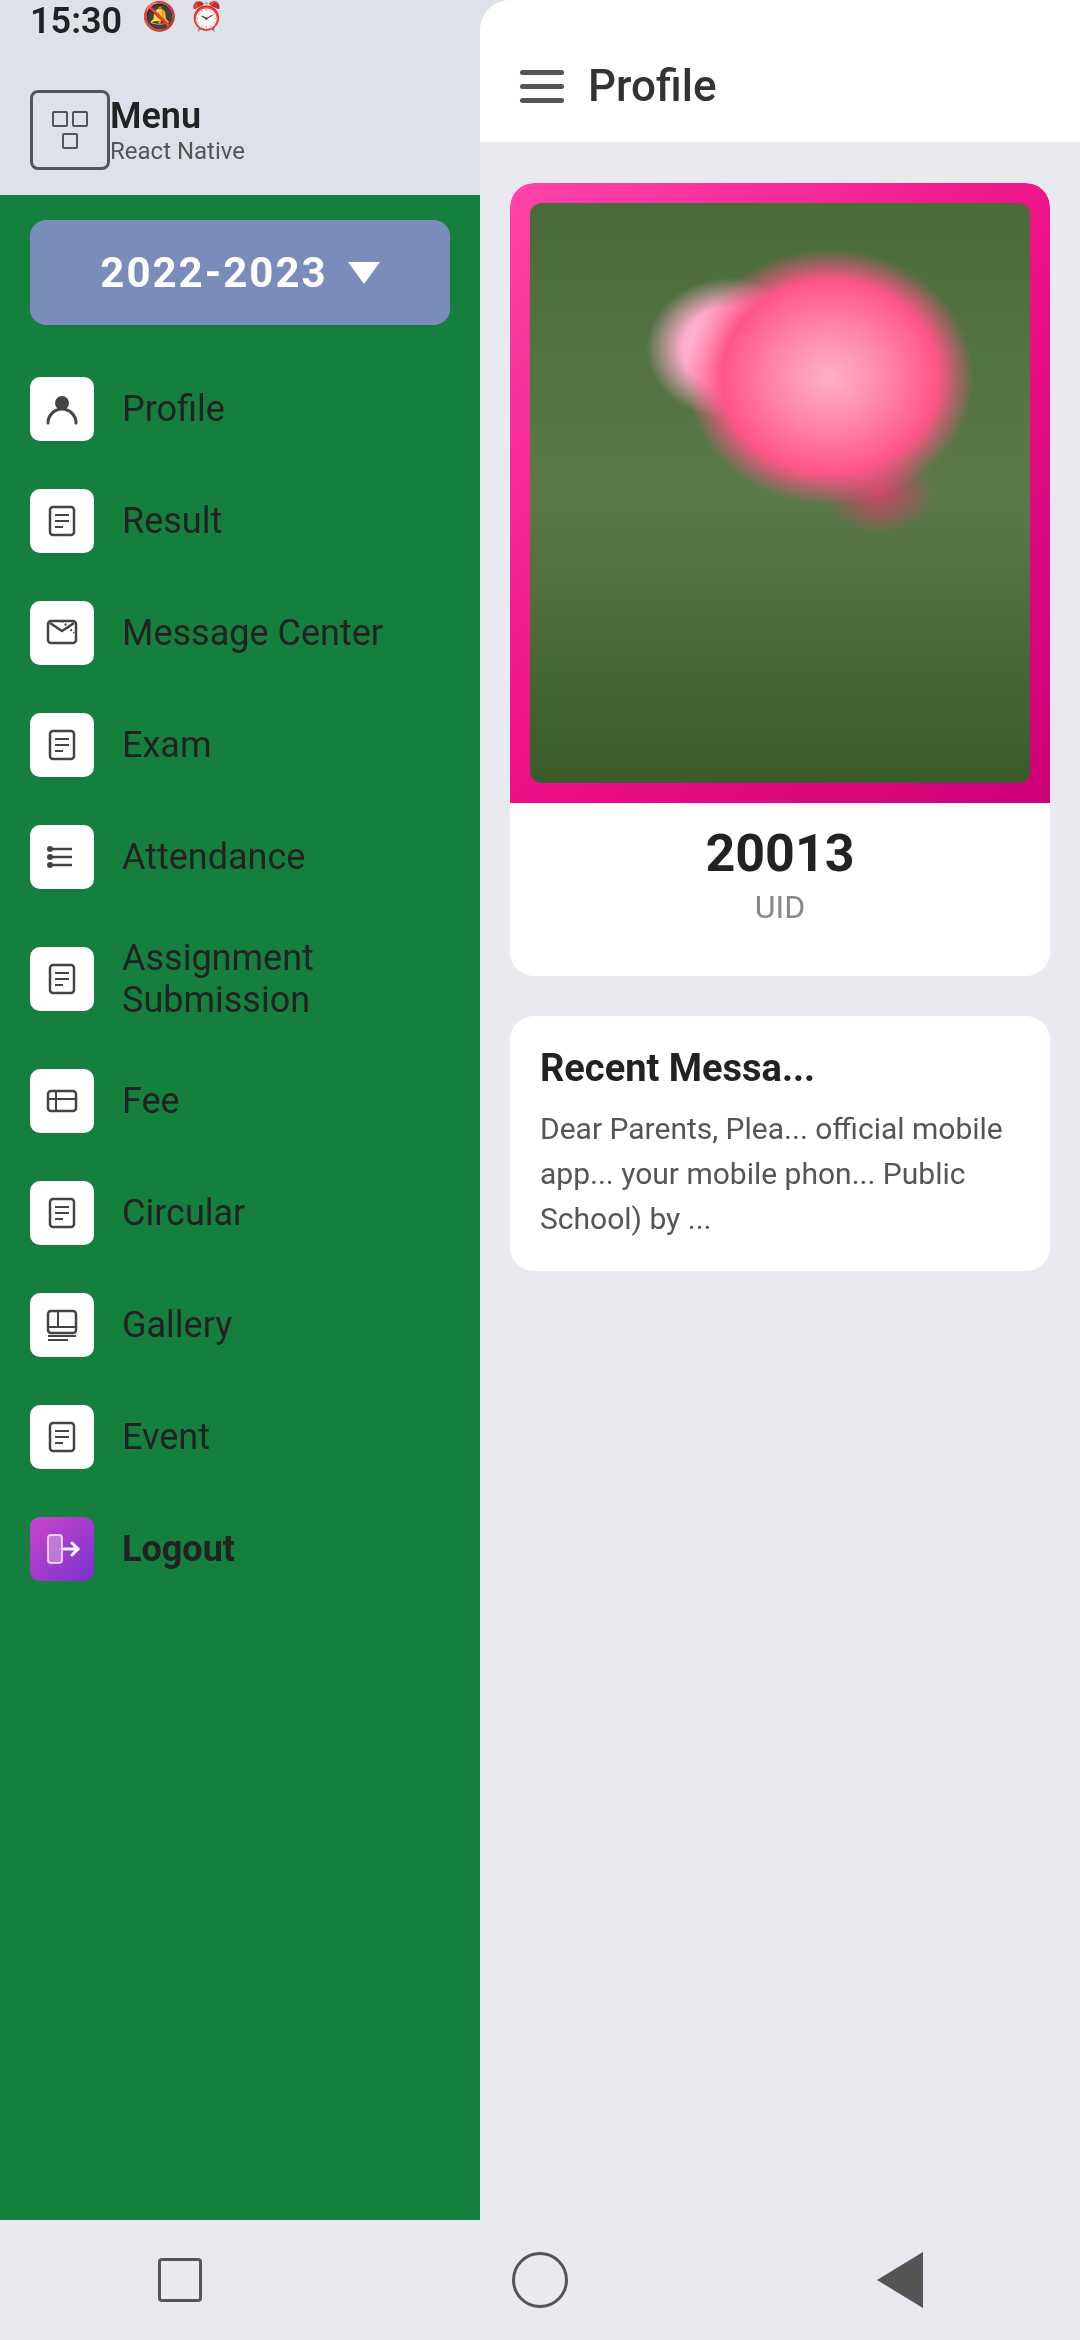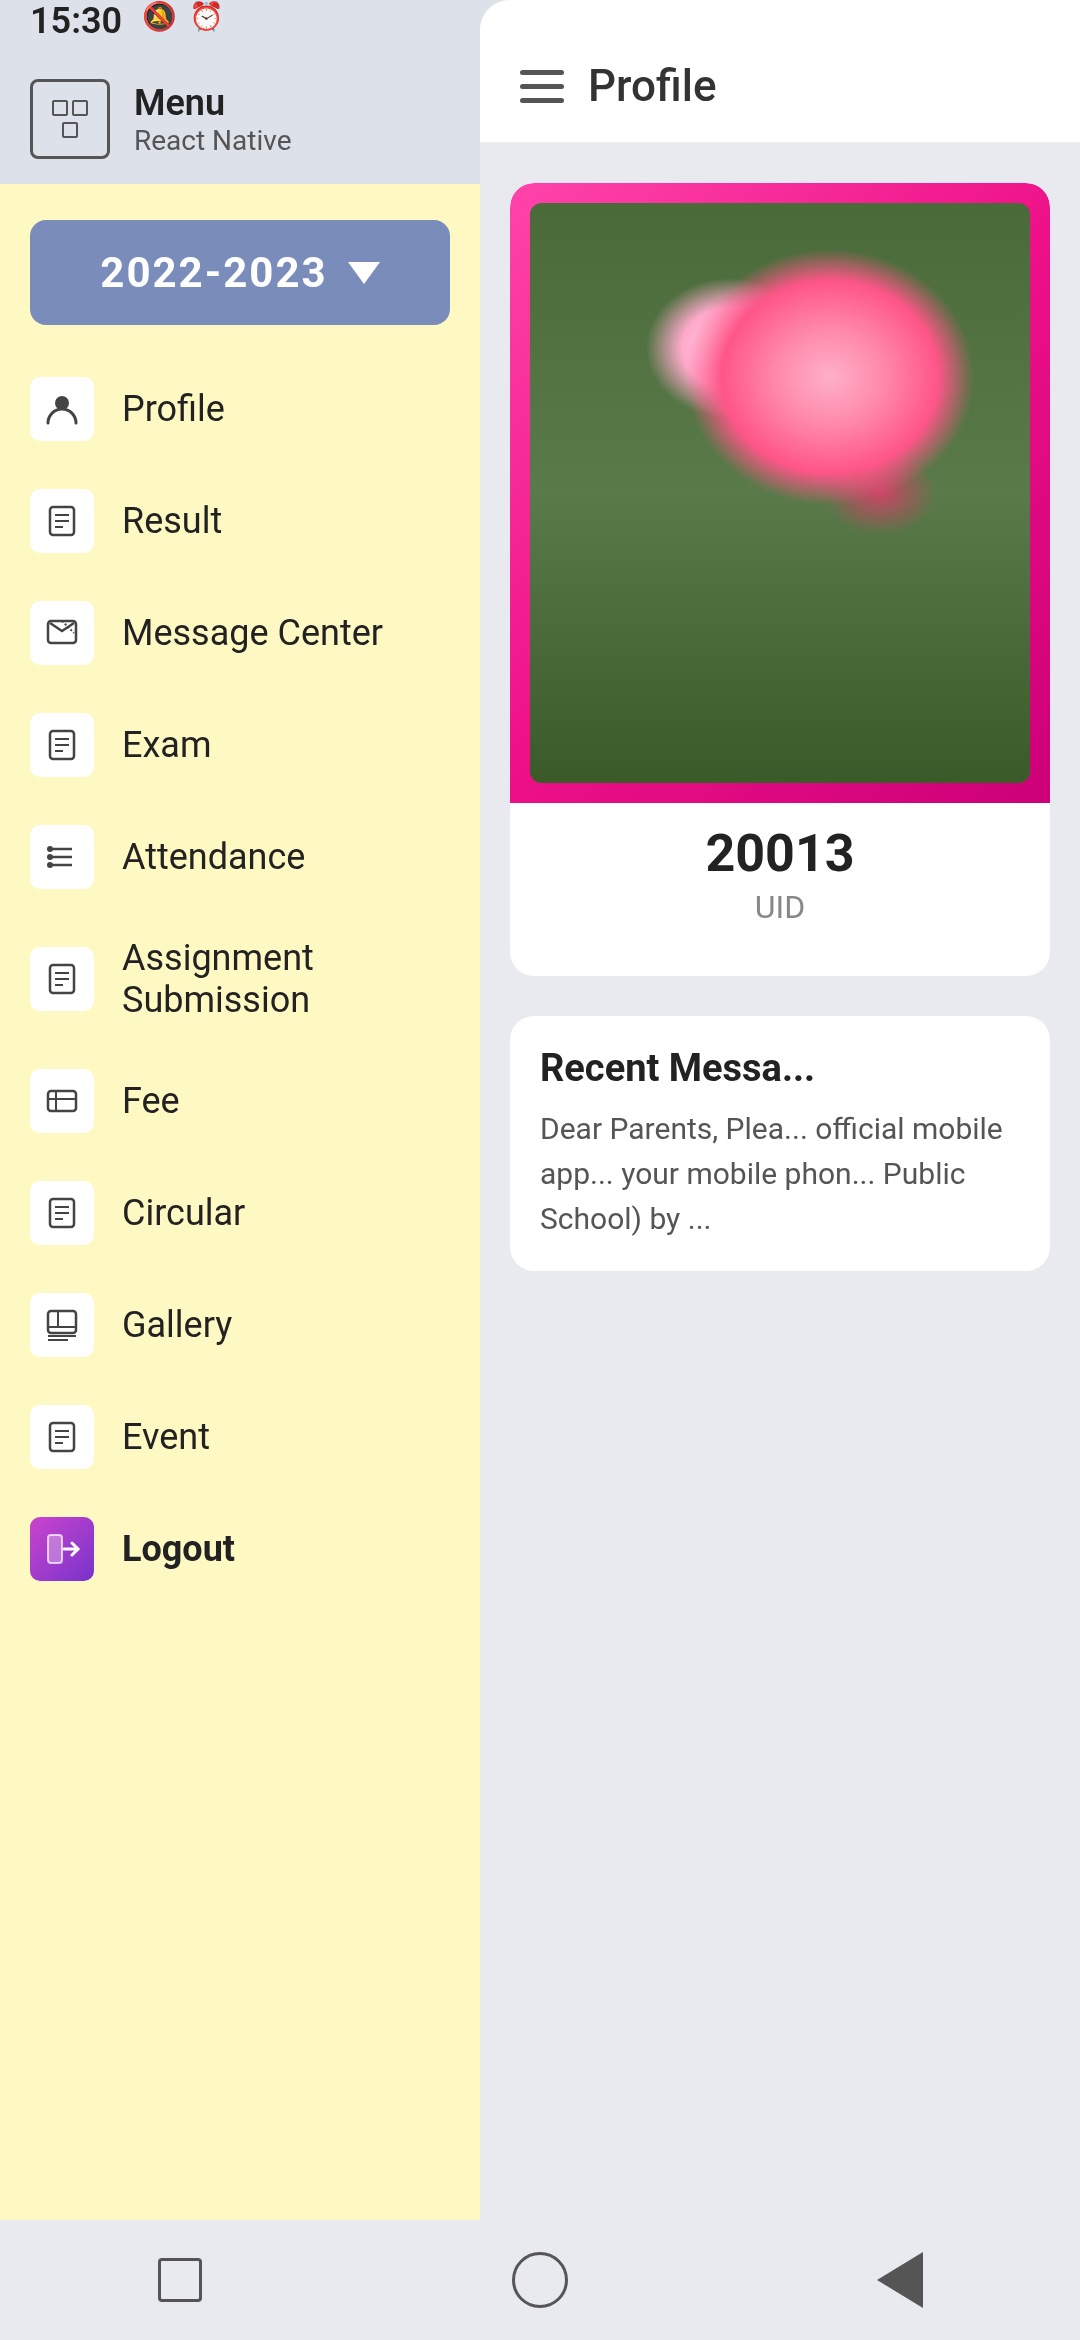--- a/index.html
+++ b/index.html
@@ -51,29 +51,28 @@
       display: flex;
       align-items: center;
       justify-content: flex-end;
       padding: 0 30px;
       gap: 18px;
     }
 
     
     .header-bar {
       position: absolute;
-      top: 54px;
+      top: 65px;
       left: 0;
       width: 480px;
       height: 130px;
       background: #dde2ea;
       display: flex;
       align-items: center;
       padding: 0 30px;
-      gap: 24px;
       z-index: 100;
     }
 
     .menu-icon-box {
       width: 80px;
       height: 80px;
       border: 3px solid #555;
       border-radius: 8px;
       display: flex;
       flex-direction: column;
@@ -107,32 +106,32 @@
       flex-direction: column;
     }
 
     .header-menu-label {
       font-size: 36px;
       font-weight: 600;
       color: #222;
     }
 
     .header-react-native {
-      font-size: 28px;
+      font-size: 24px;
       color: #555;
     }
 
     
     .sidebar {
       position: absolute;
       top: 0;
       left: 0;
       width: 480px;
       height: 2340px;
-      background: #fef9c3;
+      background: #15803d;
       z-index: 50;
       padding-top: 200px;
     }
 
     
     .year-selector {
       margin: 20px 30px 30px 30px;
       background: #7a8cba;
       border-radius: 16px;
       padding: 28px 40px;

